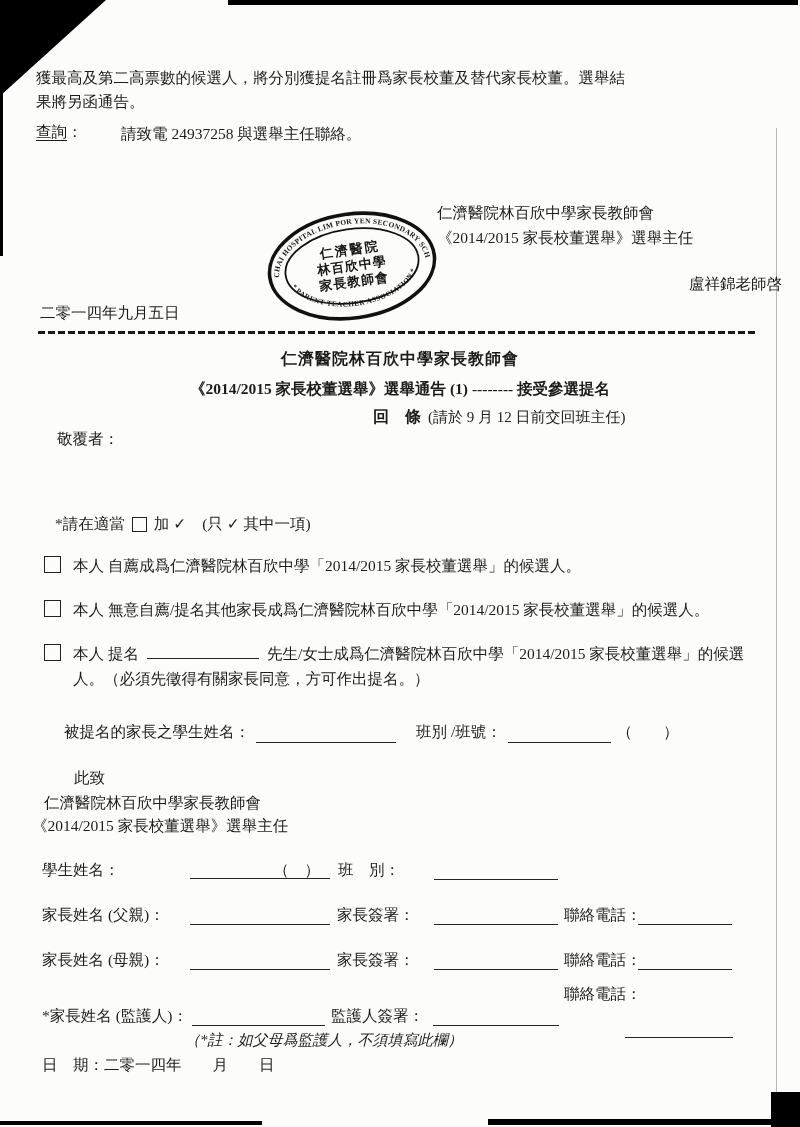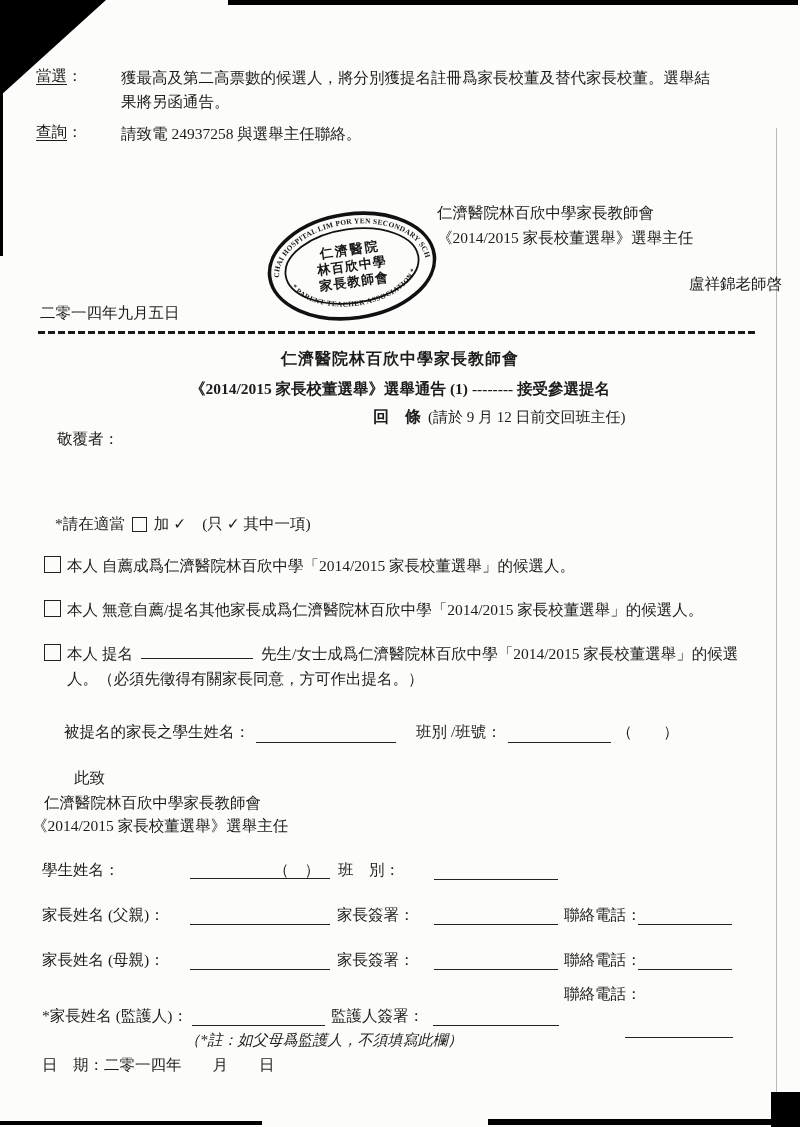--- a/index.html
+++ b/index.html
@@ -47,21 +47,21 @@
   .reply-note{position:absolute;left:428px;top:408px;font-size:15px;}
 
   .salutation{position:absolute;left:57px;top:429px;font-size:15.5px;}
   .ack{position:absolute;left:66px;top:474px;font-size:15.5px;}
 
   .instruction{position:absolute;left:55px;top:514px;font-size:15.5px;display:flex;align-items:center;}
   .instruction .box{width:13px;height:13px;border:1.5px solid #222;margin:0 7px;flex:none;}
   .instruction .post{margin-left:16px;}
 
   
-  .option{position:absolute;left:44px;width:716px;display:flex;gap:6px;}
+  .option{position:absolute;left:44px;width:716px;display:flex;gap:12px;}
   .opt1{top:553px;} .opt2{top:597px;} .opt3{top:641px;}
   .checkbox{width:15px;height:15px;border:1.6px solid #222;flex:none;margin-top:3px;background:#fcfcfa;}
   .option-text{font-size:15.5px;line-height:25px;}
   .iblank{display:inline-block;width:112px;border-bottom:1.4px solid #222;height:14px;margin:0 8px;}
 
   
   .nominee{position:absolute;left:64px;top:722px;font-size:15.5px;display:flex;align-items:flex-end;}
   .nominee .b1{display:inline-block;width:140px;border-bottom:1.5px solid #222;height:17px;margin:0 6px;}
   .nominee .b2{display:inline-block;width:103px;border-bottom:1.5px solid #222;height:17px;margin:0 6px;}
   .nominee .lbl2{margin-left:14px;}
@@ -88,21 +88,20 @@
   <div class="tri"></div>
   <div class="edge-sliver"></div>
   <div class="top-band"></div>
   <div class="right-line"></div>
   <div class="bottom-left"></div>
   <div class="bottom-right"></div>
   <div class="corner-br"></div>
 
   <div class="defs">
     <div class="def-row">
-      <div class="def-term"><span class="u">當選</span><span>：</span></div>
       <div class="def-content">
         <div>獲最高及第二高票數的候選人，將分別獲提名註冊爲家長校董及替代家長校董。選舉結</div>
         <div>果將另函通告。</div>
       </div>
     </div>
     <div class="def-row">
       <div class="def-term"><span class="u">查詢</span><span>：</span></div>
       <div class="def-content">
         <div>請致電 24937258 與選舉主任聯絡。</div>
       </div>

